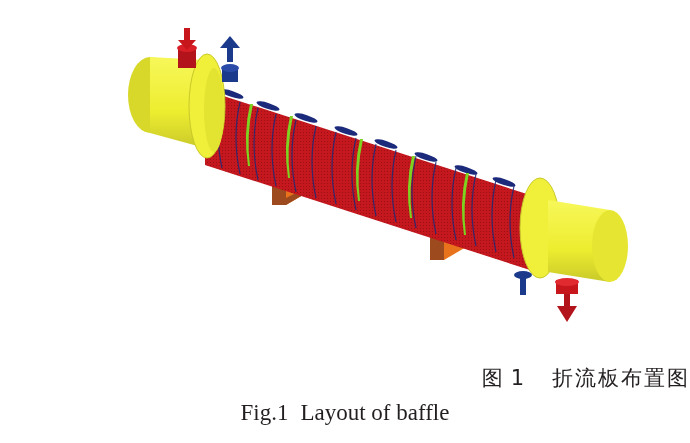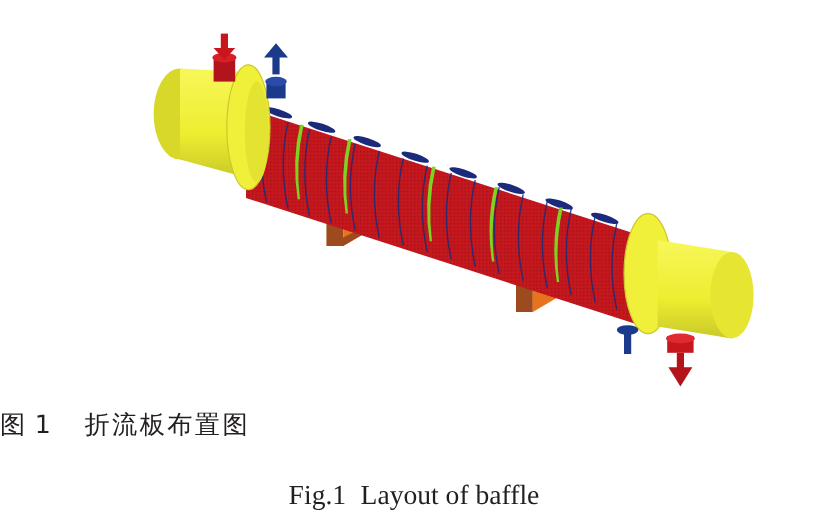--- a/index.html
+++ b/index.html
@@ -1,19 +1,19 @@
 <!DOCTYPE html>
 <html><head>
 <meta charset="utf-8">
 <style>
   html, body { margin: 0; padding: 0; background: #ffffff; }
   body { width: 690px; height: 443px; position: relative; overflow: hidden; }
   .figure { position: absolute; left: 0; top: 0; width: 690px; height: 350px; }
   .caption-cn {
-    position: absolute; left: 0; top: 340px; width: 690px; text-align: left;
+    position: absolute; left: 0; top: 364px; width: 690px; text-align: right;
     font-family: "DejaVu Sans", sans-serif; font-size: 21px; color: #231f20; letter-spacing: 2px;
   }
   .caption-cn .num { margin-left: 6px; margin-right: 26px; }
   .caption-en {
     position: absolute; left: 0; top: 400px; width: 690px; text-align: center;
     font-family: "Liberation Serif", serif; font-size: 23px; color: #231f20;
   }
   .caption-en .lbl { margin-right: 12px; }
 </style>
 </head>

